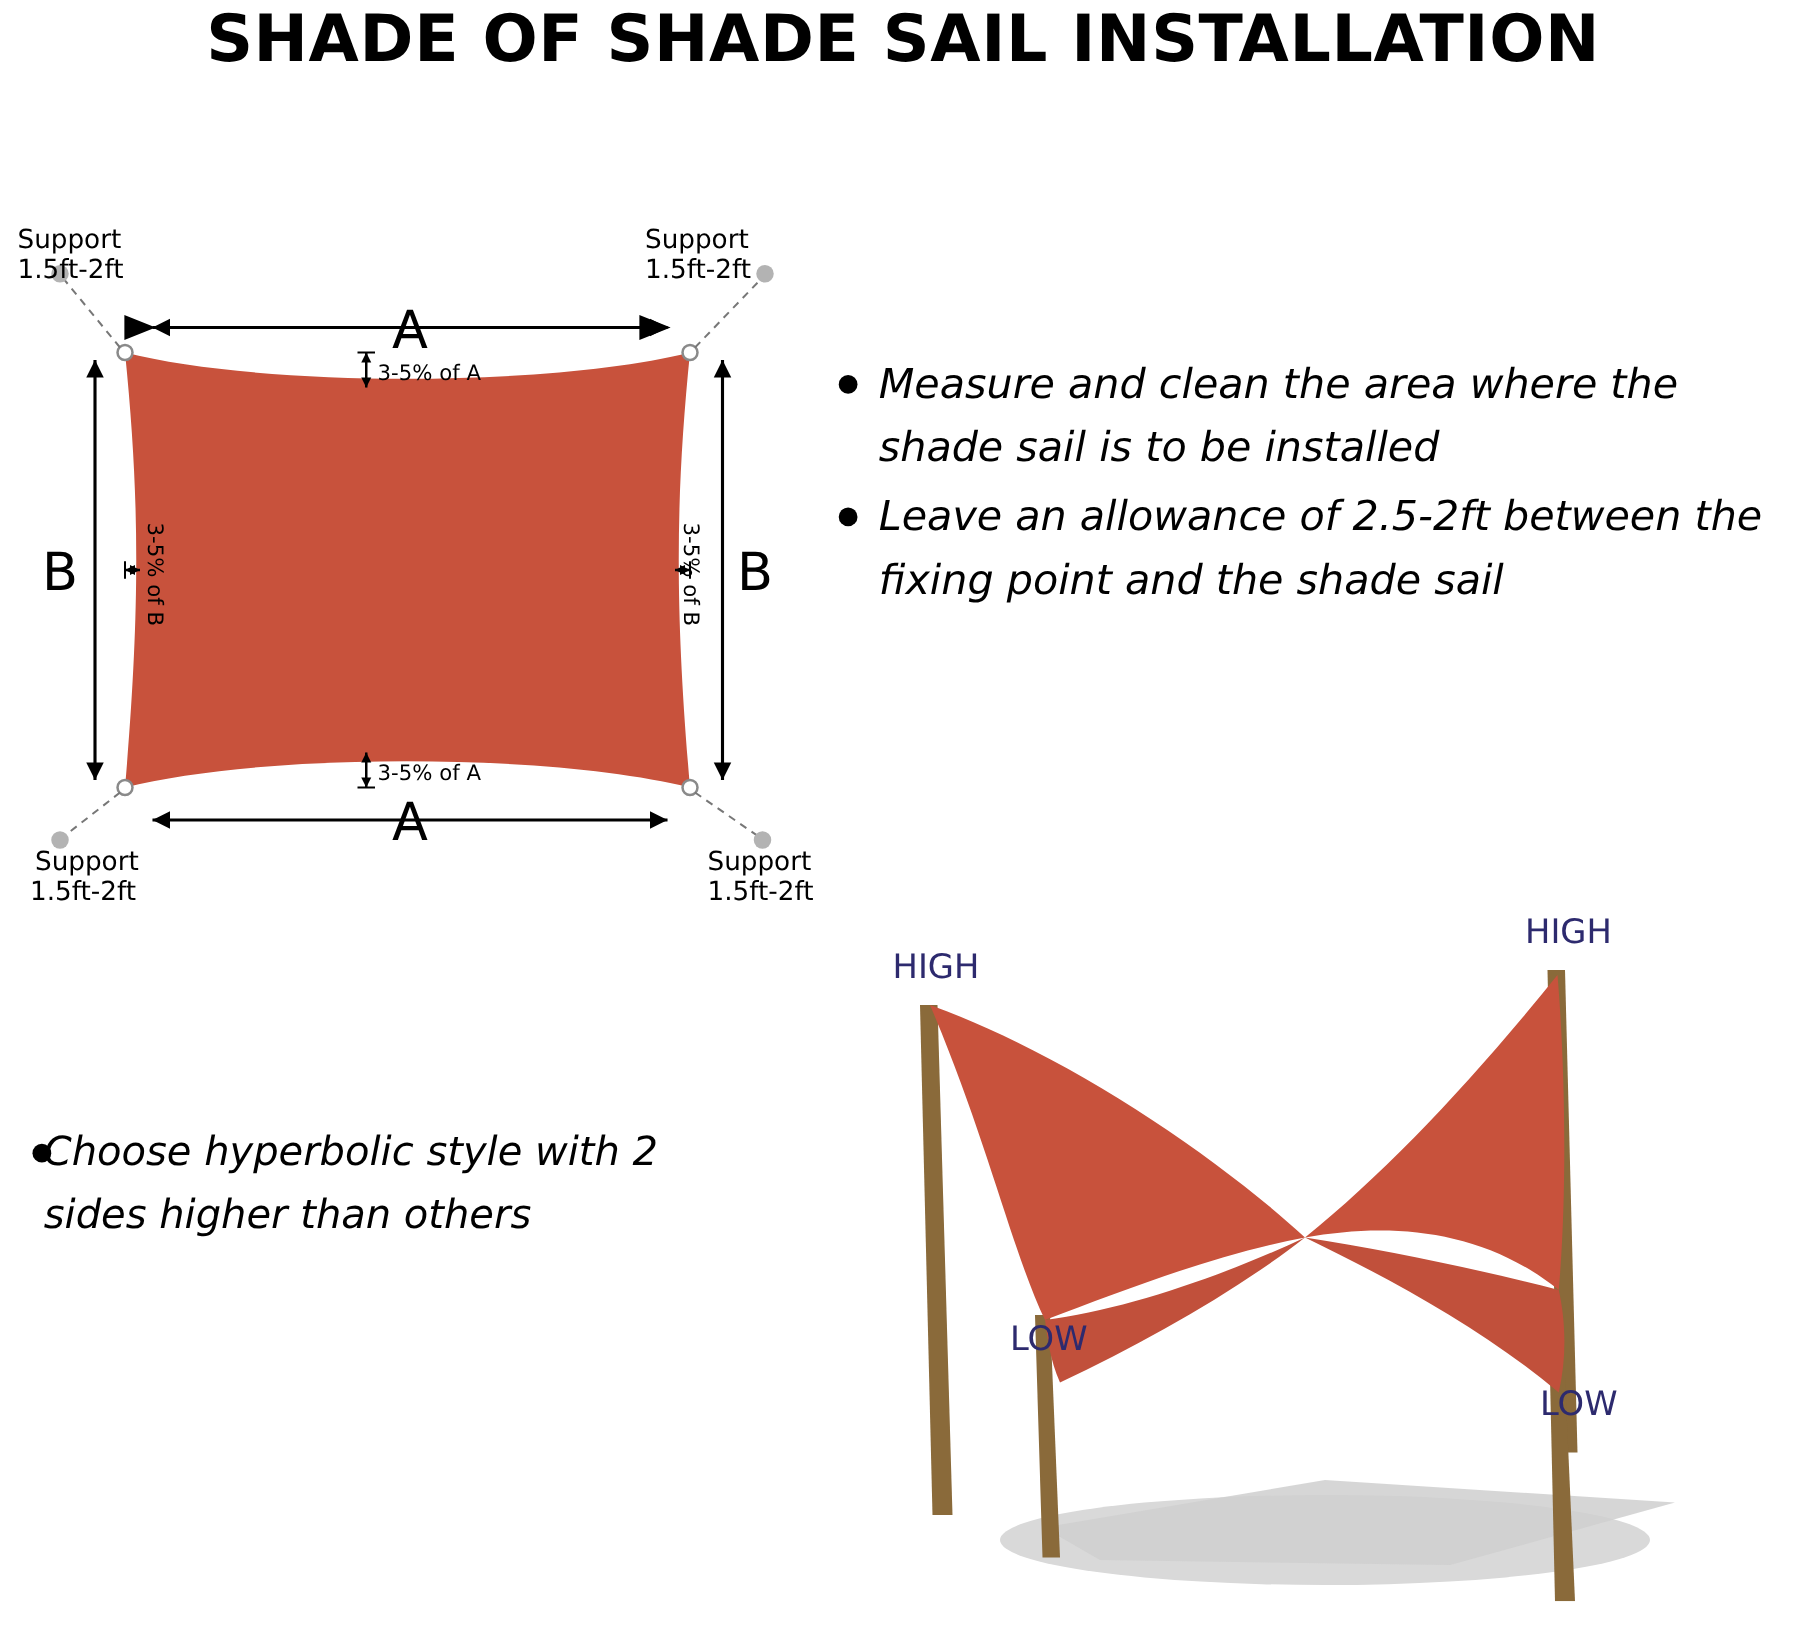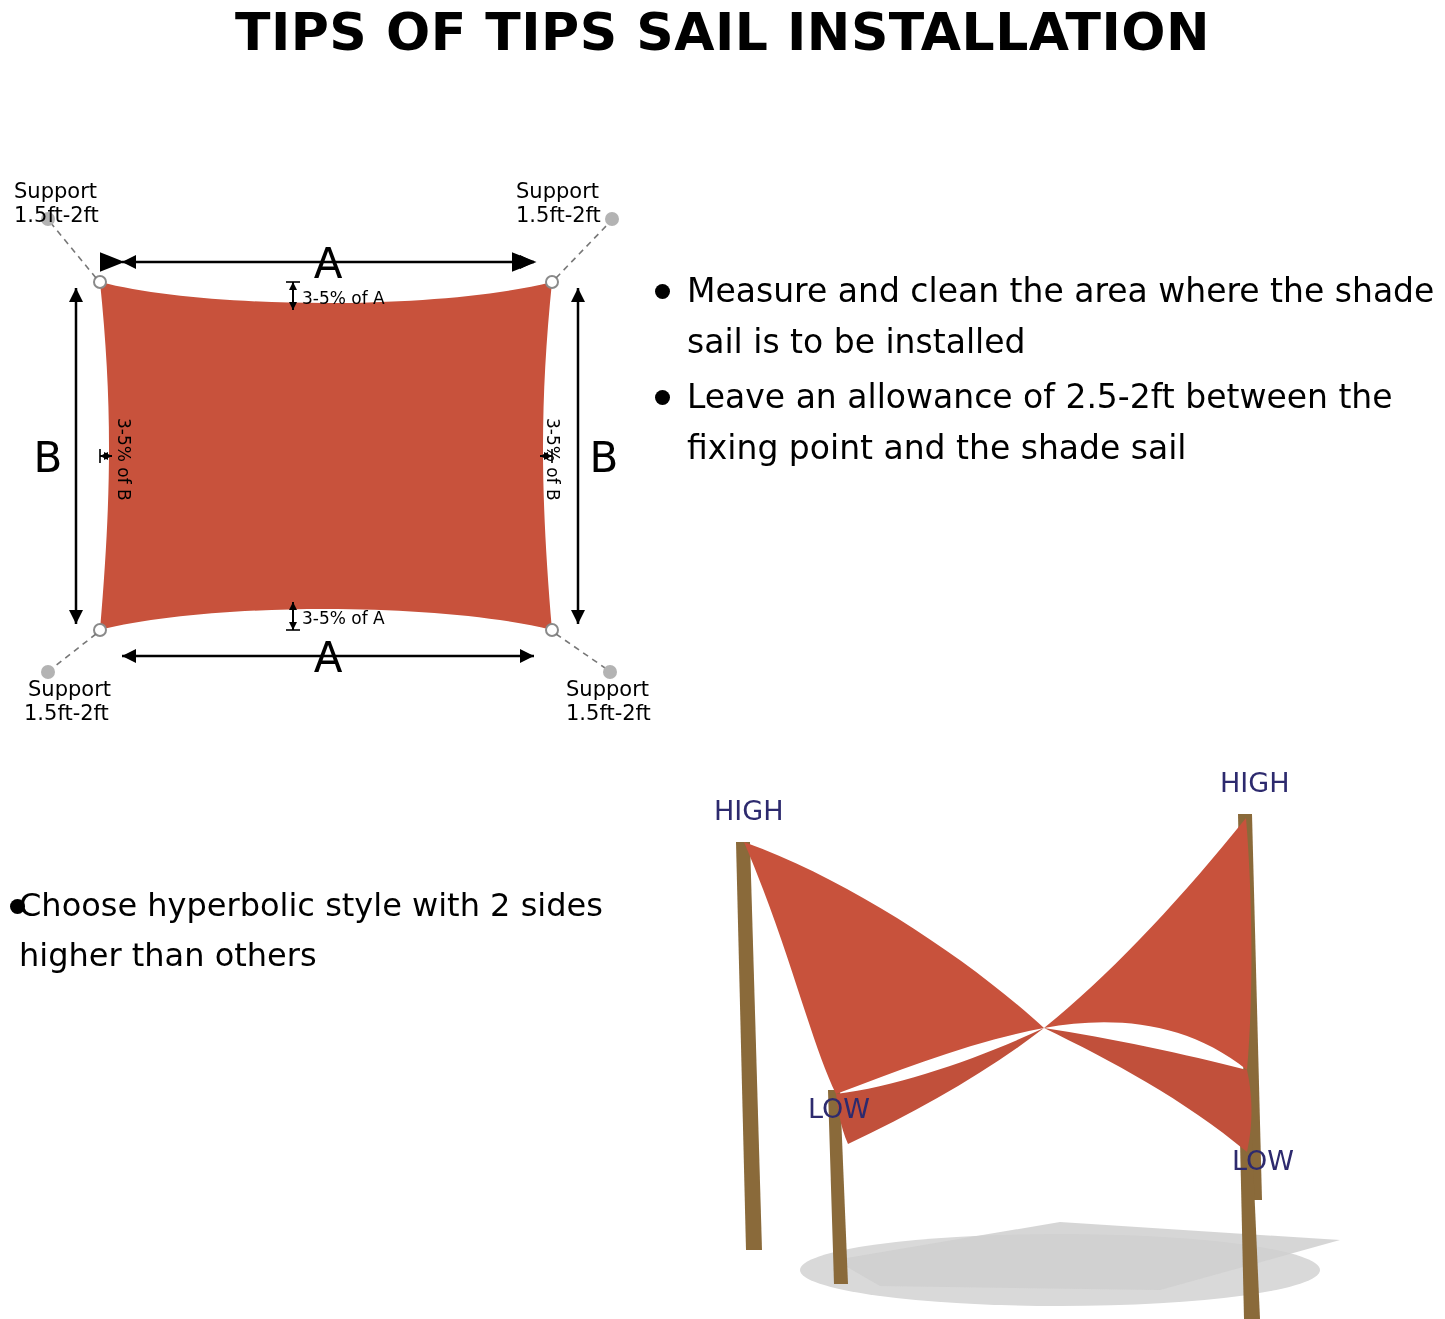--- a/index.html
+++ b/index.html
@@ -48,22 +48,23 @@
     width: 800px;
   }
   .bullets-bottom {
     position: absolute;
     left: 0px;
     top: 880px;
     width: 630px;
   }
   ul.blist {
     list-style: none;
-    margin: 0;
+    margin: 16px;
     padding: 0;
+    font-style: italic;
   }
   ul.blist li {
     position: relative;
     padding-left: 42px;
     margin-bottom: 4px;
     font-size: 33px;
     line-height: 51px;
     font-family: "DejaVu Sans", sans-serif;
   }
   ul.blist li::before {
@@ -79,36 +80,36 @@
   .bullets-bottom ul.blist li {
     font-size: 32px;
     line-height: 50px;
     padding-left: 19px;
   }
 
   
   .diagram-sail {
     position: absolute;
     left: 640px;
-    top: 770px;
+    top: 732px;
     width: 805px;
     height: 549px;
   }
   .diagram-sail svg { display:block; }
 
   .lbl {
     font-family: "DejaVu Sans", sans-serif;
     fill: #2d2a6e;
     font-size: 27px;
   }
 </style>
 </head>
 <body>
 
-<div class="title">TIPS OF TIPS SAIL INSTALLATION</div>
+<div class="title">SHADE OF SHADE SAIL INSTALLATION</div>
 
 <div class="diagram-rect">
   <svg width="660" height="570" viewBox="0 0 660 570" xmlns="http://www.w3.org/2000/svg">
     <defs>
       <marker id="arrH" markerWidth="10" markerHeight="8" refX="9" refY="4" orient="auto">
         <path d="M0,0 L10,4 L0,8 z" fill="#000"></path>
       </marker>
       <marker id="arrHs" markerWidth="9" markerHeight="7" refX="8.5" refY="3.5" orient="auto">
         <path d="M0,0 L9,3.5 L0,7 z" fill="#000"></path>
       </marker>

